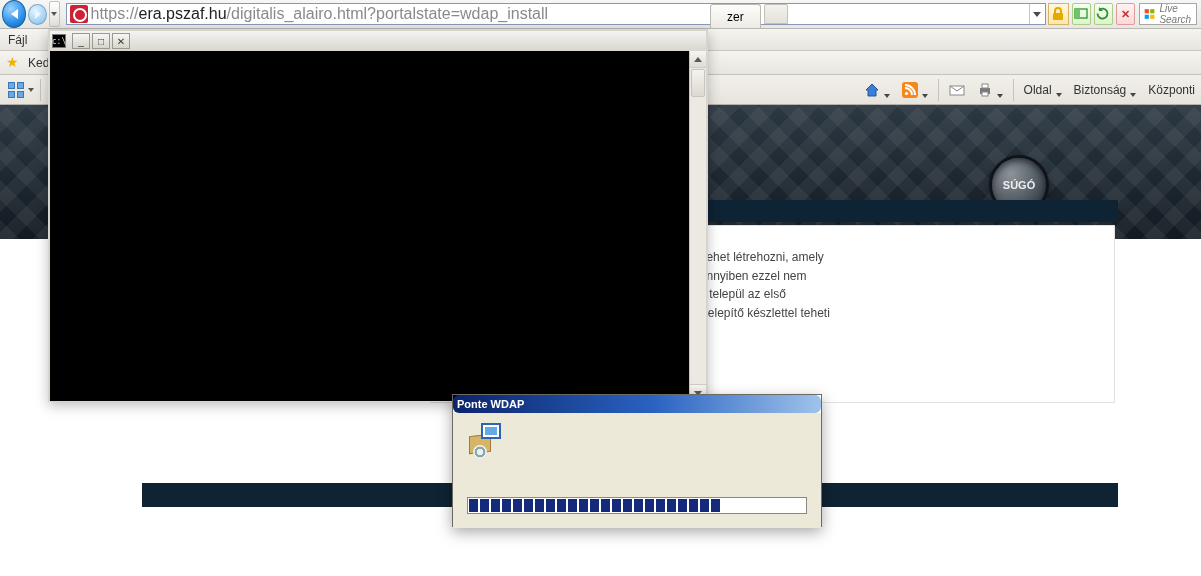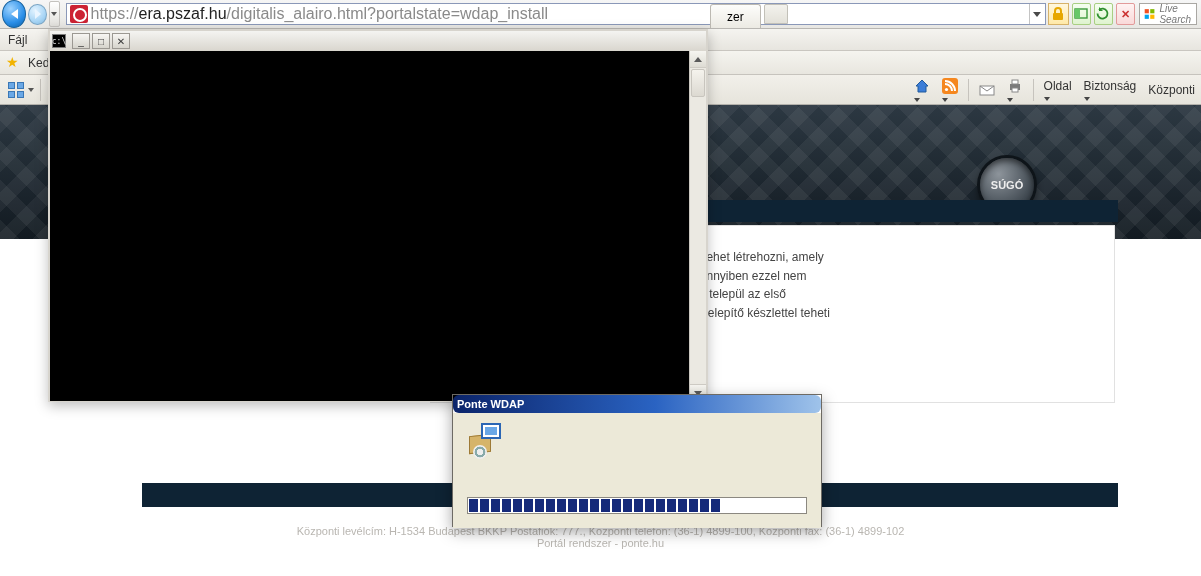--- a/index.html
+++ b/index.html
@@ -52,35 +52,35 @@
 
   
   .ie-cmd{height:30px;background:linear-gradient(#f2f0ea,#e6e4dc);border-bottom:1px solid #b3b1ab;display:flex;align-items:center;}
   .tile{width:16px;height:16px;margin-left:8px;display:grid;grid-template-columns:1fr 1fr;grid-template-rows:1fr 1fr;gap:2px;}
   .tile div{background:#6aa8e6;border:1px solid #3a77b5;}
   .tile-dd{width:10px;display:flex;justify-content:center;align-items:center;margin-left:2px;}
   .tile-dd::after{content:"";border-left:3px solid transparent;border-right:3px solid transparent;border-top:4px solid #555;}
   .vsep{width:1px;height:22px;background:#c6c3bd;margin:0 4px;}
   .tab{height:24px;padding:0 16px;background:linear-gradient(#fdfdfb,#eceae3);border:1px solid #bcb9b2;border-bottom:none;border-radius:3px 3px 0 0;margin-left:4px;font-size:12px;display:flex;align-items:center;position:relative;top:4px;}
   .newtab{width:24px;height:20px;background:linear-gradient(#f3f2ed,#e3e1d9);border:1px solid #c2c0b8;margin-left:4px;border-radius:2px 2px 0 0;position:relative;top:4px;}
-  .cmd-item{font-size:12px;color:#333;padding:2px 6px;display:flex;align-items:flex-start;gap:4px;flex-direction:column;}
+  .cmd-item{font-size:12px;color:#333;padding:2px 6px;display:flex;align-items:flex-end;gap:4px;}
   .cmd-item .caret{border-left:3px solid transparent;border-right:3px solid transparent;border-top:4px solid #454545;}
   .ico{width:16px;height:16px;}
 
   
   .page{position:relative;height:471px;width:100%;background:#fff;}
   .page-band{position:absolute;left:0;right:0;top:0;height:134px;background:linear-gradient(#2c3842,#121a21);}
   .page-band-pattern{position:absolute;inset:0;opacity:.9;
     background:
      repeating-linear-gradient(45deg, rgba(255,255,255,.06) 0 14px, transparent 14px 28px),
      repeating-linear-gradient(-45deg, rgba(255,255,255,.06) 0 14px, transparent 14px 28px);}
   .badge{position:absolute;top:50px;width:60px;height:60px;border-radius:50%;
     background:radial-gradient(circle at 35% 30%, #8d949b, #3f4850 70%, #20272e);
     border:3px solid #0e1419;display:flex;align-items:center;justify-content:center;color:#eee;font-size:11px;font-weight:bold;box-shadow:0 3px 6px rgba(0,0,0,.5) inset,0 4px 6px rgba(0,0,0,.4);}
-  .badge.sugo{right:164px;} .badge.gyik{right:90px;}
+  .badge.sugo{right:152px;} .badge.gyik{right:90px;}
   .darkbar{position:absolute;left:142px;right:83px;top:95px;height:22px;background:#0e2334;}
   .content-card{position:absolute;left:430px;right:86px;top:120px;background:#fff;padding:22px 14px 20px;border:1px solid #e1e1e1;}
   .ptext{font-size:12px;color:#444;line-height:1.55;}
   .link{color:#8c1046;margin-top:16px;font-size:12px;}
   .link .paren{color:#534a4e;}
   .footer-band{position:absolute;left:142px;right:83px;top:378px;height:24px;background:#0e2334;}
   .footer-txt{position:absolute;left:0;right:0;top:420px;text-align:center;font-size:11px;color:#b9b6b1;}
 
   
   .console{position:absolute;left:48px;top:29px;width:660px;height:373px;border:2px solid #d7d4cd;box-shadow:0 4px 12px rgba(0,0,0,.25);z-index:50;}
@@ -238,24 +238,20 @@
     <p class="ptext">bülést eredményezhet. A program automatikusan települ az első</p>
     <p class="ptext">sztja, azt a lent letölthető PonteWDAPSetup.msi telepítő készlettel teheti</p>
     <p class="link">
       <span>Letöltés</span>
       <span class="paren">(PonteWDAPSetup.msi)</span>
     </p>
     <p class="link">pítés</p>
   </div>
 
   <div class="footer-band"></div>
-  <div class="footer-txt">
-    <div>Központi levélcím: H-1534 Budapest BKKP Postafiók: 777., Központi telefon: (36-1) 4899-100, Központi fax: (36-1) 4899-102</div>
-    <div>Portál rendszer - ponte.hu</div>
-  </div>
 </div>
 
 <div class="console">
   <div class="con-title">
     <div class="con-ico">c:\</div>
     <div class="con-btn">_</div>
     <div class="con-btn">□</div>
     <div class="con-btn">✕</div>
   </div>
   <div class="con-body">

